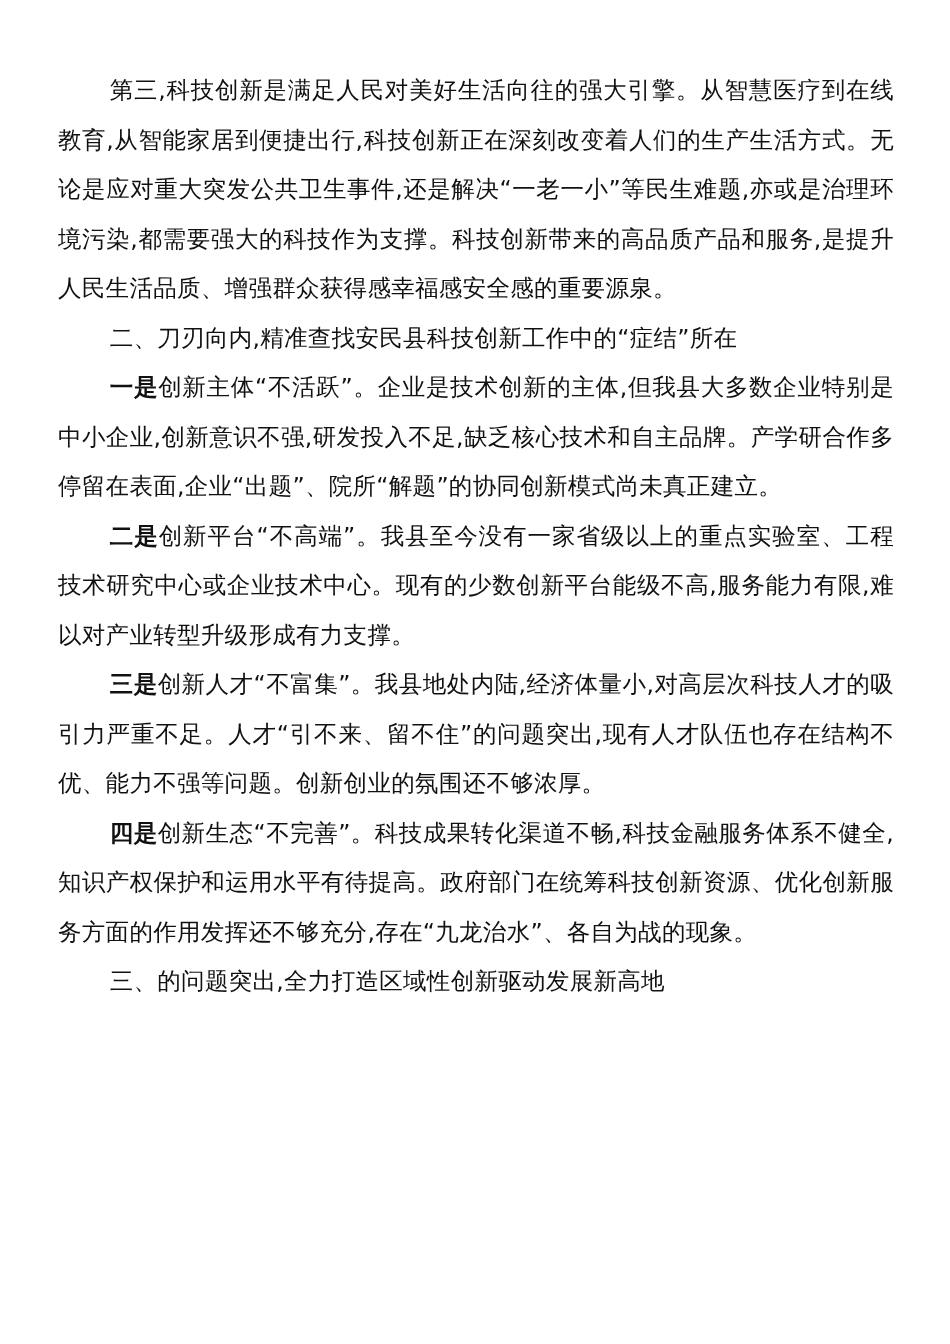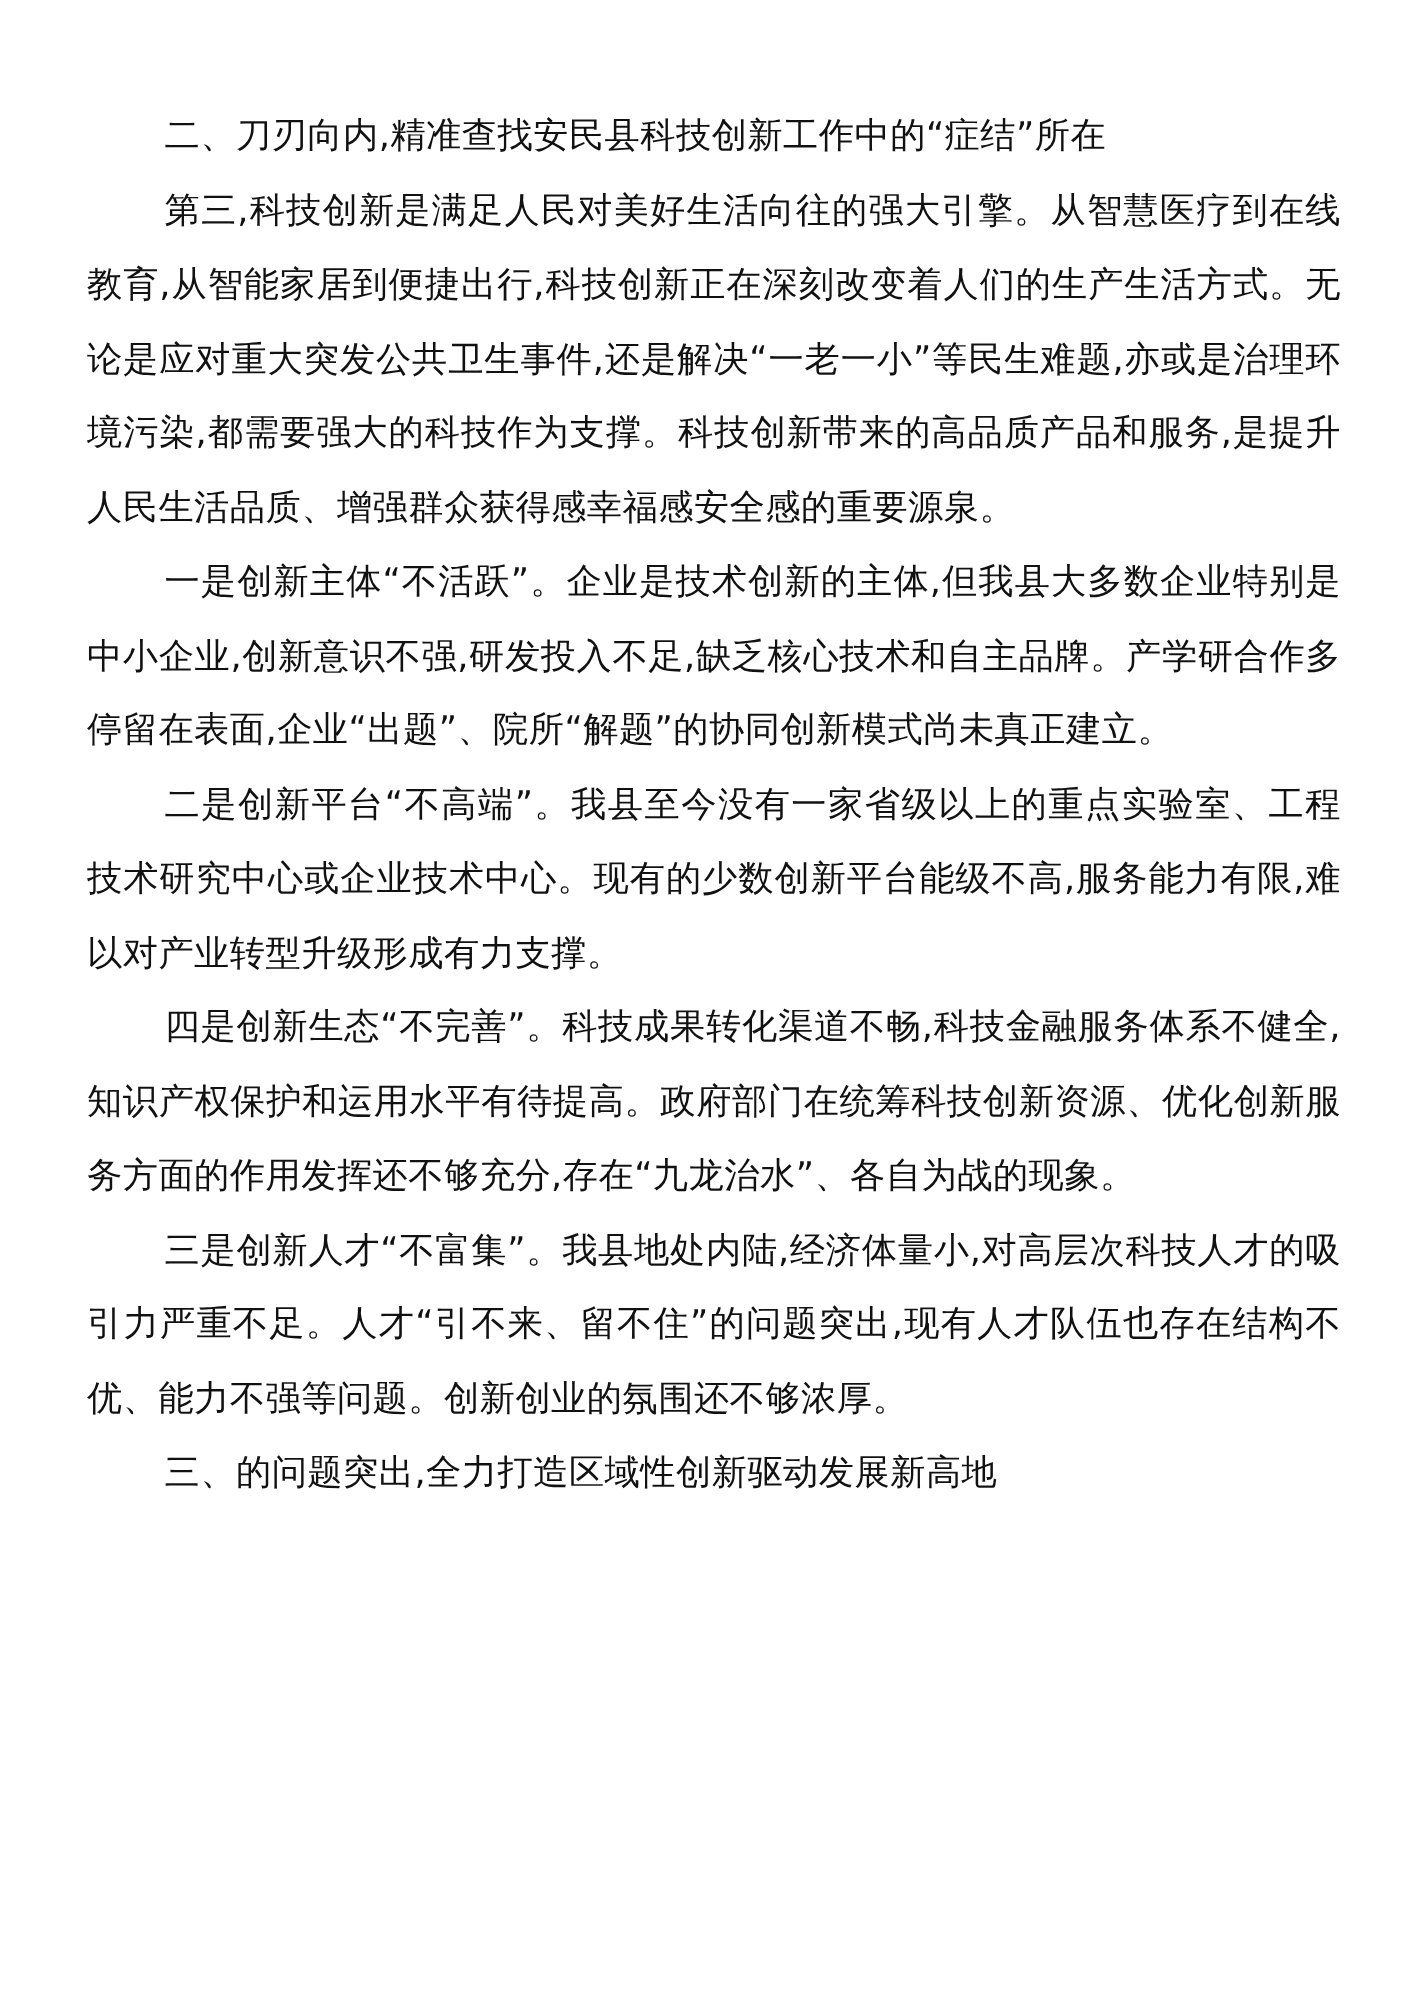--- a/index.html
+++ b/index.html
@@ -6,26 +6,26 @@
   body { width: 950px; height: 1344px; position: relative; overflow: hidden; }
   .page {
     position: absolute; left: 58px; top: 66px; width: 836px;
     font-family: "DejaVu Sans", sans-serif;
     font-size: 23.5px; color: #111111;
     line-height: 49.5px;
     text-align: justify;
   }
   .para { margin: 0; text-indent: 2.2em; letter-spacing: 0.3px; }
   .para.heading { text-indent: 2.2em; }
-  .para b { font-weight: normal; }
+  .para b { font-weight: bold; }
 </style>
 </head>
 <body>
 
 <div class="page">
+  <p class="para"><b></b><span>第三,科技创新是满足人民对美好生活向往的强大引擎。从智慧医疗到在线教育,从智能家居到便捷出行,科技创新正在深刻改变着人们的生产生活方式。无论是应对重大突发公共卫生事件,还是解决“一老一小”等民生难题,亦或是治理环境污染,都需要强大的科技作为支撑。科技创新带来的高品质产品和服务,是提升人民生活品质、增强群众获得感幸福感安全感的重要源泉。</span></p>
   <p class="para heading"><b></b><span>二、刀刃向内,精准查找安民县科技创新工作中的“症结”所在</span></p>
-  <p class="para"><b></b><span>第三,科技创新是满足人民对美好生活向往的强大引擎。从智慧医疗到在线教育,从智能家居到便捷出行,科技创新正在深刻改变着人们的生产生活方式。无论是应对重大突发公共卫生事件,还是解决“一老一小”等民生难题,亦或是治理环境污染,都需要强大的科技作为支撑。科技创新带来的高品质产品和服务,是提升人民生活品质、增强群众获得感幸福感安全感的重要源泉。</span></p>
   <p class="para"><b>一是</b><span>创新主体“不活跃”。企业是技术创新的主体,但我县大多数企业特别是中小企业,创新意识不强,研发投入不足,缺乏核心技术和自主品牌。产学研合作多停留在表面,企业“出题”、院所“解题”的协同创新模式尚未真正建立。</span></p>
   <p class="para"><b>二是</b><span>创新平台“不高端”。我县至今没有一家省级以上的重点实验室、工程技术研究中心或企业技术中心。现有的少数创新平台能级不高,服务能力有限,难以对产业转型升级形成有力支撑。</span></p>
+  <p class="para"><b>三是</b><span>创新人才“不富集”。我县地处内陆,经济体量小,对高层次科技人才的吸引力严重不足。人才“引不来、留不住”的问题突出,现有人才队伍也存在结构不优、能力不强等问题。创新创业的氛围还不够浓厚。</span></p>
   <p class="para"><b>四是</b><span>创新生态“不完善”。科技成果转化渠道不畅,科技金融服务体系不健全,知识产权保护和运用水平有待提高。政府部门在统筹科技创新资源、优化创新服务方面的作用发挥还不够充分,存在“九龙治水”、各自为战的现象。</span></p>
-  <p class="para"><b>三是</b><span>创新人才“不富集”。我县地处内陆,经济体量小,对高层次科技人才的吸引力严重不足。人才“引不来、留不住”的问题突出,现有人才队伍也存在结构不优、能力不强等问题。创新创业的氛围还不够浓厚。</span></p>
   <p class="para heading"><b></b><span>三、的问题突出,全力打造区域性创新驱动发展新高地</span></p>
 </div>
 
 </body></html>

